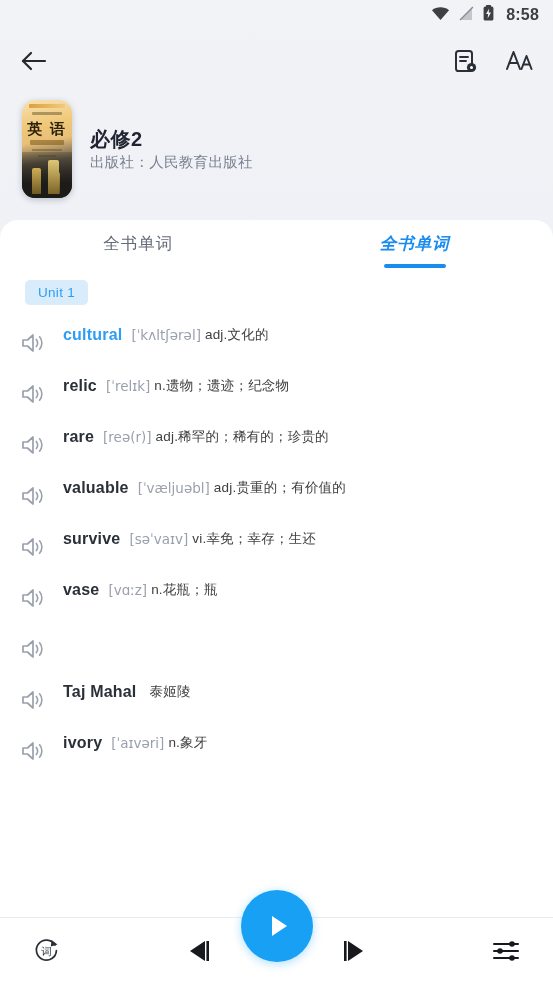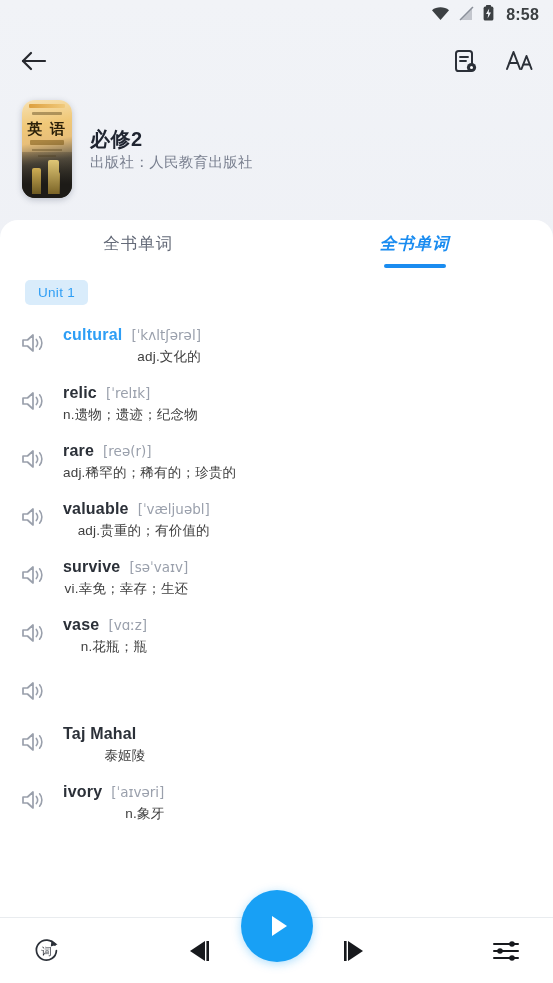--- a/index.html
+++ b/index.html
@@ -67,21 +67,21 @@
   .tab .tab-underline { width:62px; height:4px; border-radius:2px; background:transparent; margin-top:9px; }
   .tab.active .tab-underline { background:#1a8cf0; }
 
   .unit-row { padding:8px 0 4px 25px; }
   .unit-chip { display:inline-block; background:#d9ecfb; color:#2e9ef5; font-size:13.5px;
                padding:5px 13px; border-radius:5px; letter-spacing:.3px; cursor:pointer; }
 
   .wordlist { flex:1; overflow:hidden; padding:8px 0 0 0; }
   .word-item { display:flex; align-items:flex-start; padding:8px 16px 9px 20px; gap:15px; cursor:pointer; }
   .spk { flex:none; margin-top:6px; }
-  .word-body { display:flex; flex-direction:column; gap:4px; padding-top:1px; }
+  .word-body { display:flex; gap:4px; padding-top:1px; }
   .word-line { display:flex; align-items:baseline; gap:9px; }
   .w-term { font-size:16px; font-weight:700; color:#2b3038; letter-spacing:.2px; }
   .w-term.hl { color:#2e9ef5; }
   .w-phon { font-size:13.5px; color:#9aa0ac; font-family:"DejaVu Sans",sans-serif; }
   .w-mean { font-size:13.5px; color:#404040; letter-spacing:.2px;text-align:right; }
 
   
   .player { height:66px; border-top:1px solid #e9ecef; background:#fff;
             display:flex; align-items:center; justify-content:space-between;
             padding:0 24px; position:relative; }

